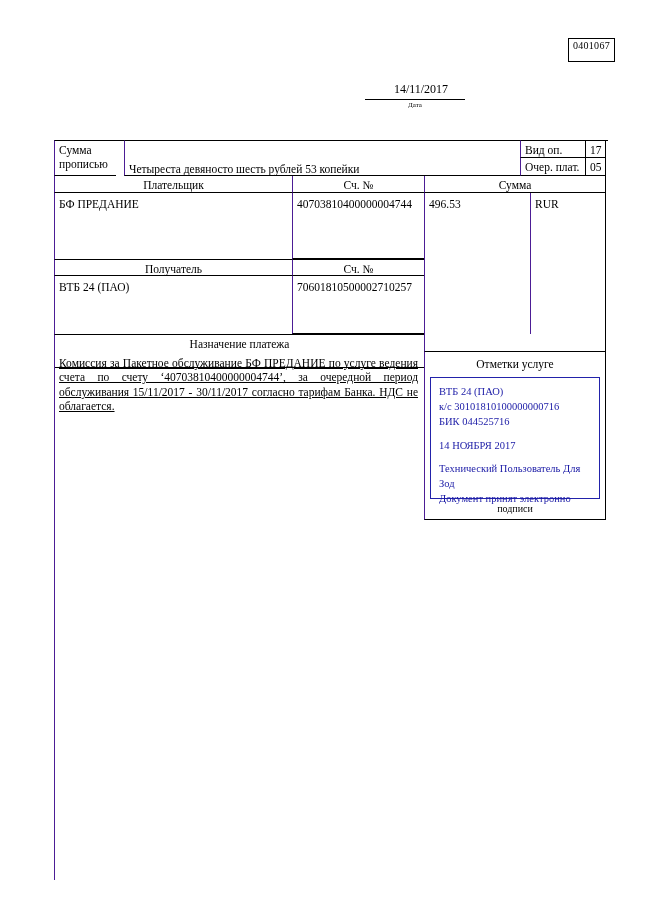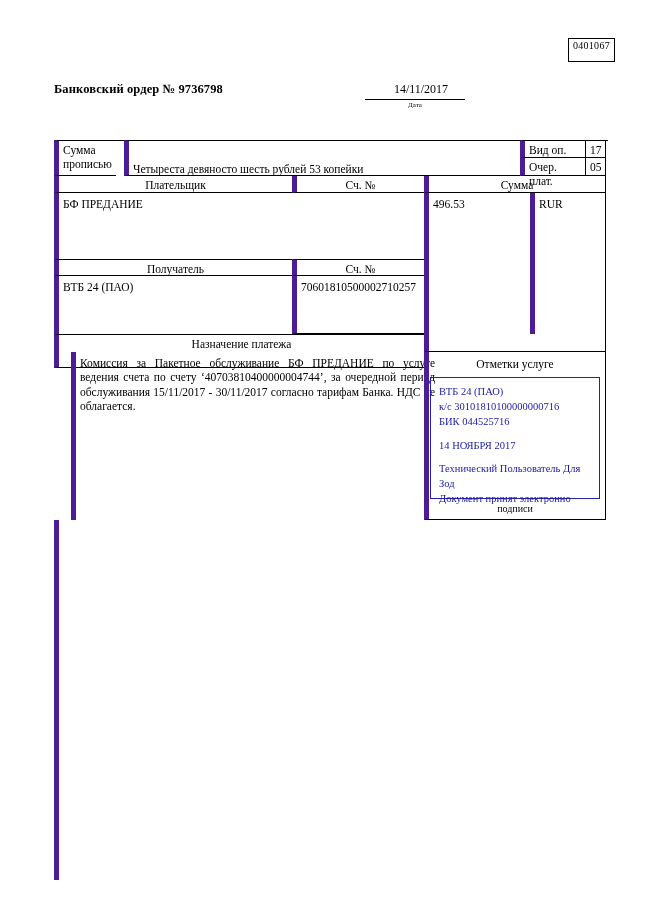--- a/index.html
+++ b/index.html
@@ -78,21 +78,21 @@
     border-top: 1px solid #000;
     border-left: 1px solid #000;
     border-right: 1px solid #000;
   }
   .cell {
     position: absolute;
     box-sizing: border-box;
     font-size: 11.5px;
     line-height: 1.25;
   }
-  .bl { border-left: 5px solid #4c1d95; }
+  .bl { border-left: 1px solid #4c1d95; }
   .br { border-right: 1px solid #000; }
   .bt { border-top: 1px solid #000; }
   .bb { border-bottom: 1px solid #000; }
   .ctr { text-align: center; }
   .pad { padding: 2px 4px; }
 
   
   .stamp {
     position: absolute;
     border: 1px solid #2222aa;
@@ -110,21 +110,20 @@
     text-align: center;
   }
 </style>
 </head>
 <body>
 
 <div class="page">
 
   <div class="form-code">0401067</div>
 
-  <div class="title">Банковский ордер № 9736798</div>
   <div class="date-val">14/11/2017</div>
   <div class="date-line"></div>
   <div class="date-caption">Дата</div>
 
   <div class="tbl" style="height:0;"></div>
 
   <div class="cell pad bl bt bb" style="left:54px; top:140px; width:62px; height:36px;">
     <div>Сумма</div>
     <div>прописью</div>
   </div>
@@ -153,20 +152,23 @@
   <div class="cell pad bl bb ctr" style="left:292px; top:176px; width:132px; height:17px;">
     <span>Сч. №</span>
   </div>
   <div class="cell pad bl bb br ctr" style="left:424px; top:176px; width:182px; height:17px;">
     <span>Сумма</span>
   </div>
 
   <div class="cell pad bl" style="left:54px; top:193px; width:238px; height:66px; padding-top:4px;">
     <span>БФ ПРЕДАНИЕ</span>
   </div>
+  <div class="cell pad bl bb" style="left:292px; top:193px; width:132px; height:66px; padding-top:4px;">
+    <span>40703810400000004744</span>
+  </div>
   <div class="cell pad bl" style="left:424px; top:193px; width:106px; height:66px; padding-top:4px;">
     <span>496.53</span>
   </div>
   <div class="cell pad bl br" style="left:530px; top:193px; width:76px; height:66px; padding-top:4px;">
     <span>RUR</span>
   </div>
 
   <div class="cell pad bl bt bb ctr" style="left:54px; top:259px; width:238px; height:17px;">
     <span>Получатель</span>
   </div>
@@ -183,21 +185,21 @@
     <span>70601810500002710257</span>
   </div>
   <div class="cell bl br" style="left:424px; top:276px; width:182px; height:58px;"></div>
   <div class="cell bl" style="left:530px; top:276px; width:0px; height:58px;"></div>
 
   <div class="cell pad bl bt bb ctr" style="left:54px; top:334px; width:370px; height:34px;">
     <span>Назначение платежа</span>
   </div>
   <div class="cell bl br bb" style="left:424px; top:334px; width:182px; height:18px;"></div>
 
-  <div class="cell pad bl" style="left:71px; top:352px; width:370px; height:168px; padding:4px 6px 0 4px; text-align:justify;">
+  <div class="cell pad bl" style="left:54px; top:352px; width:370px; height:168px; padding:4px 6px 0 4px; text-align:justify;text-decoration:underline;">
     <span>Комиссия за Пакетное обслуживание БФ ПРЕДАНИЕ по услуге ведения счета по счету ‘40703810400000004744’, за очередной период обслуживания 15/11/2017 - 30/11/2017 согласно тарифам Банка. НДС не облагается.</span>
   </div>
 
   <div class="cell bl br" style="left:424px; top:352px; width:182px; height:168px;"></div>
   <div class="cell ctr" style="left:424px; top:357px; width:182px; height:16px;">
     <span>Отметки услуге</span>
   </div>
 
   <div class="stamp" style="left:430px; top:377px; width:170px; height:122px;">
     <div>ВТБ 24 (ПАО)</div>

